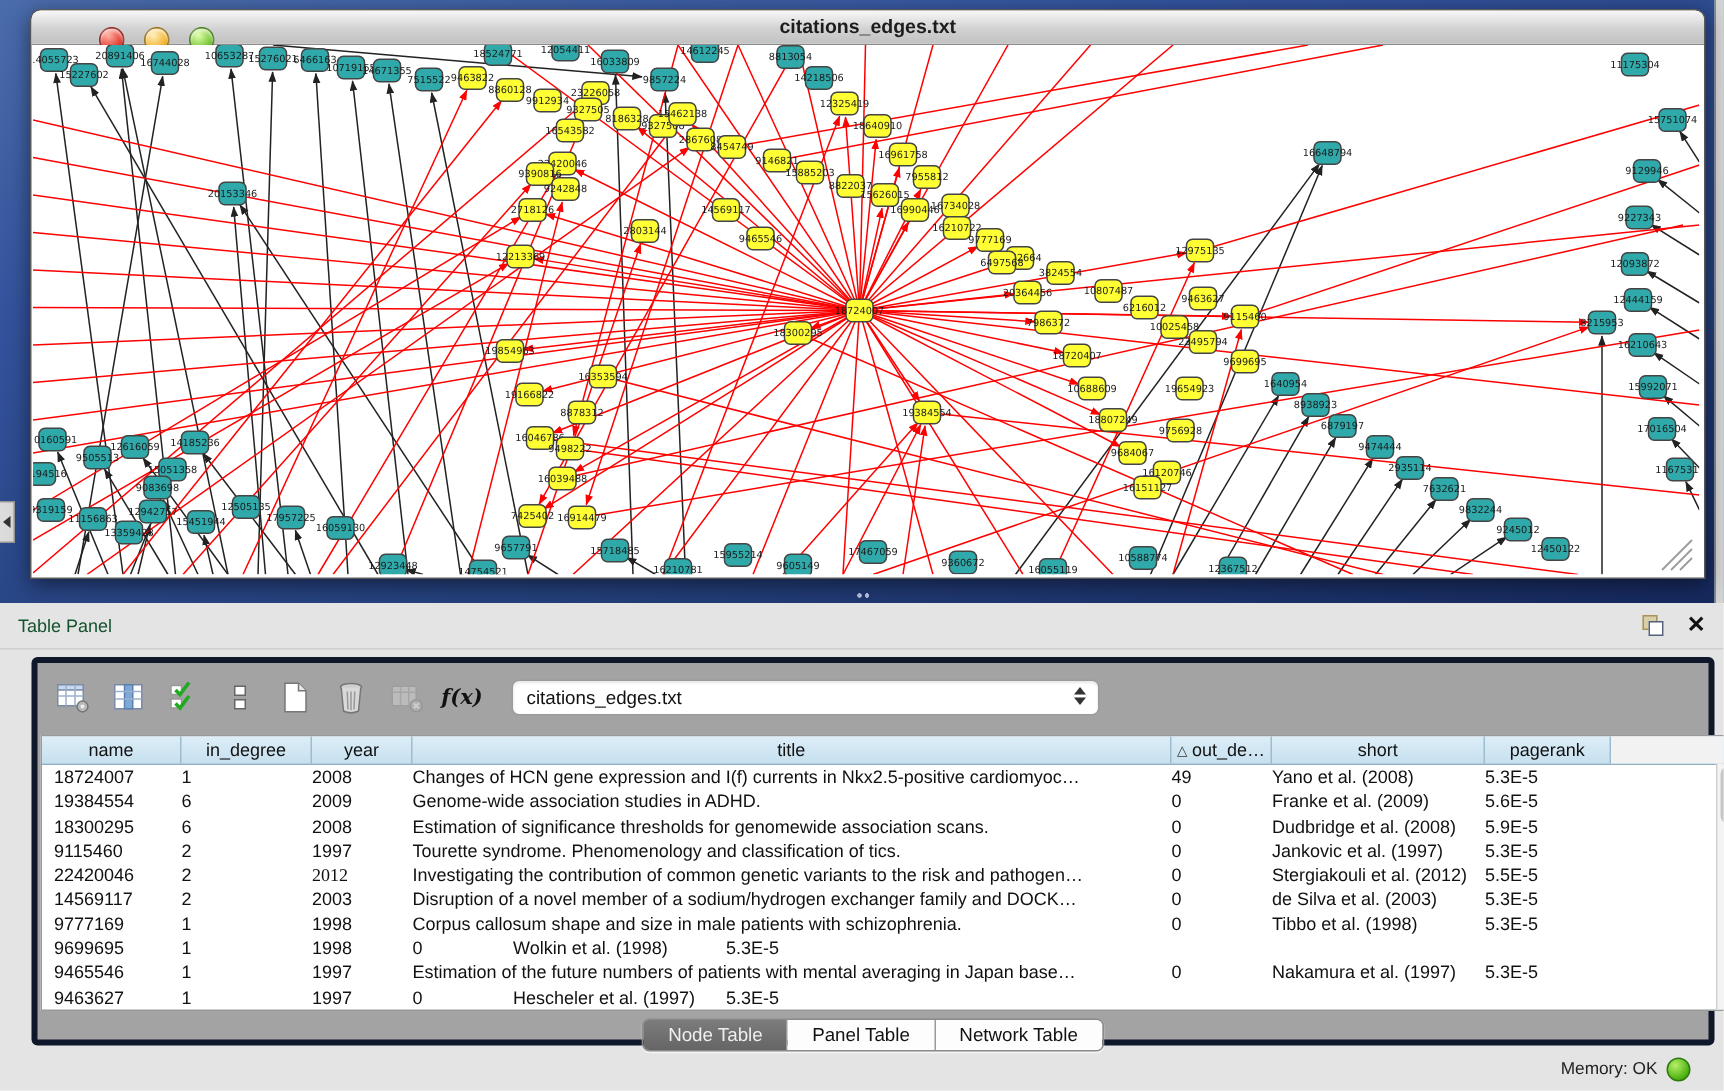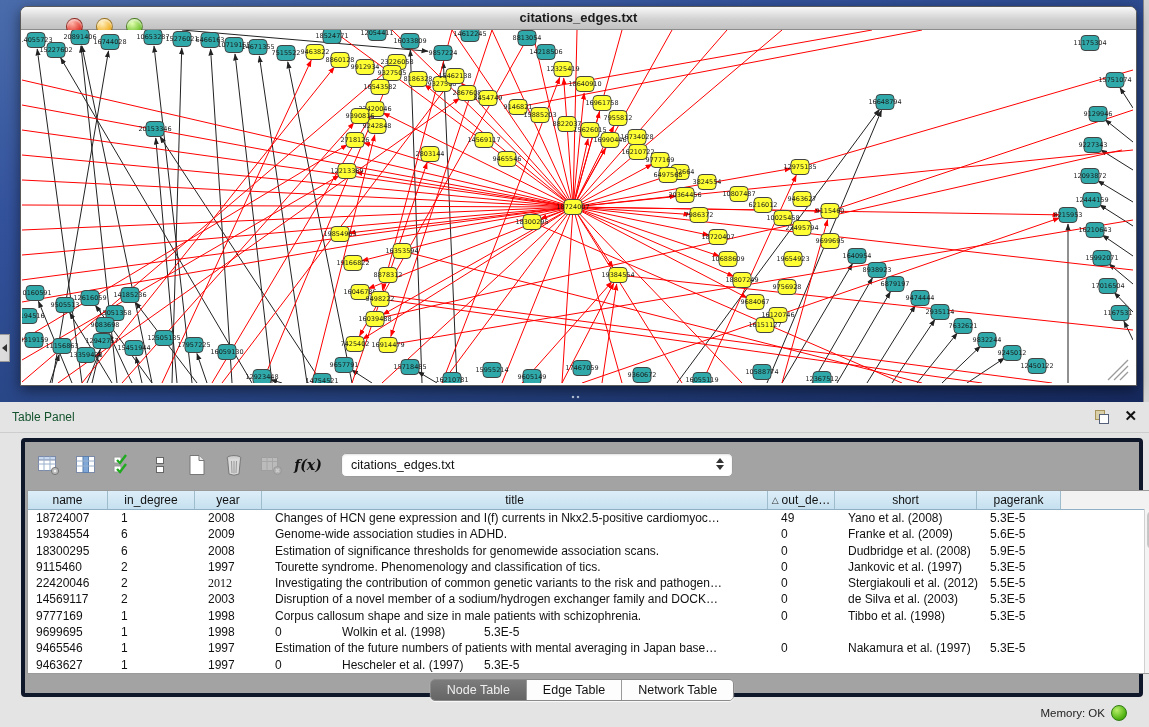--- a/index.html
+++ b/index.html
@@ -833,21 +833,21 @@
         <span class="val">citations_edges.txt</span>
         <span class="arrows">
             <span class="up"></span>
             <span class="dn"></span>
           </span>
       </div>
     </div>
 
     <div class="gtable">
       <div class="thead">
-          <div class="th" style="width: 80px;">
+          <div class="th" style="width: 93px;">
             <span>name</span>
           </div>
           <div class="th" style="width: 87px;">
             <span>in_degree</span>
           </div>
           <div class="th" style="width: 67px;">
             <span>year</span>
           </div>
           <div class="th" style="width: 506px;">
             <span>title</span>
@@ -955,21 +955,21 @@
           </div>
         </div>
       <div class="vscroll">
           <div class="vthumb"></div>
         </div>
     </div>
 
     <div class="tabs">
       <div class="seg">
           <div class="tab active">Node Table</div>
-          <div class="tab">Edge Table</div>
+          <div class="tab">Panel Table</div>
           <div class="tab">Network Table</div>
         </div>
     </div>
   </div>
 
   <div class="statusbar">
     <span class="memory">Memory: OK</span>
     <div class="memdot"></div>
   </div>
 </div>

